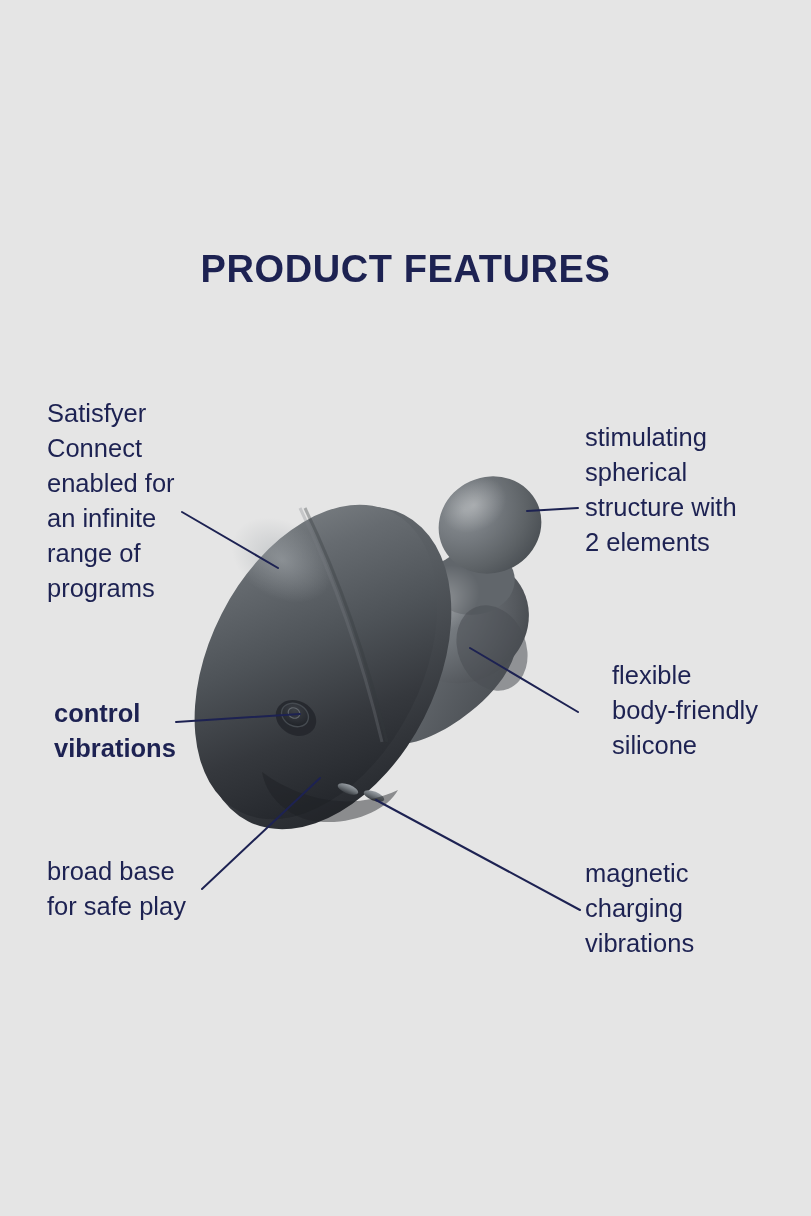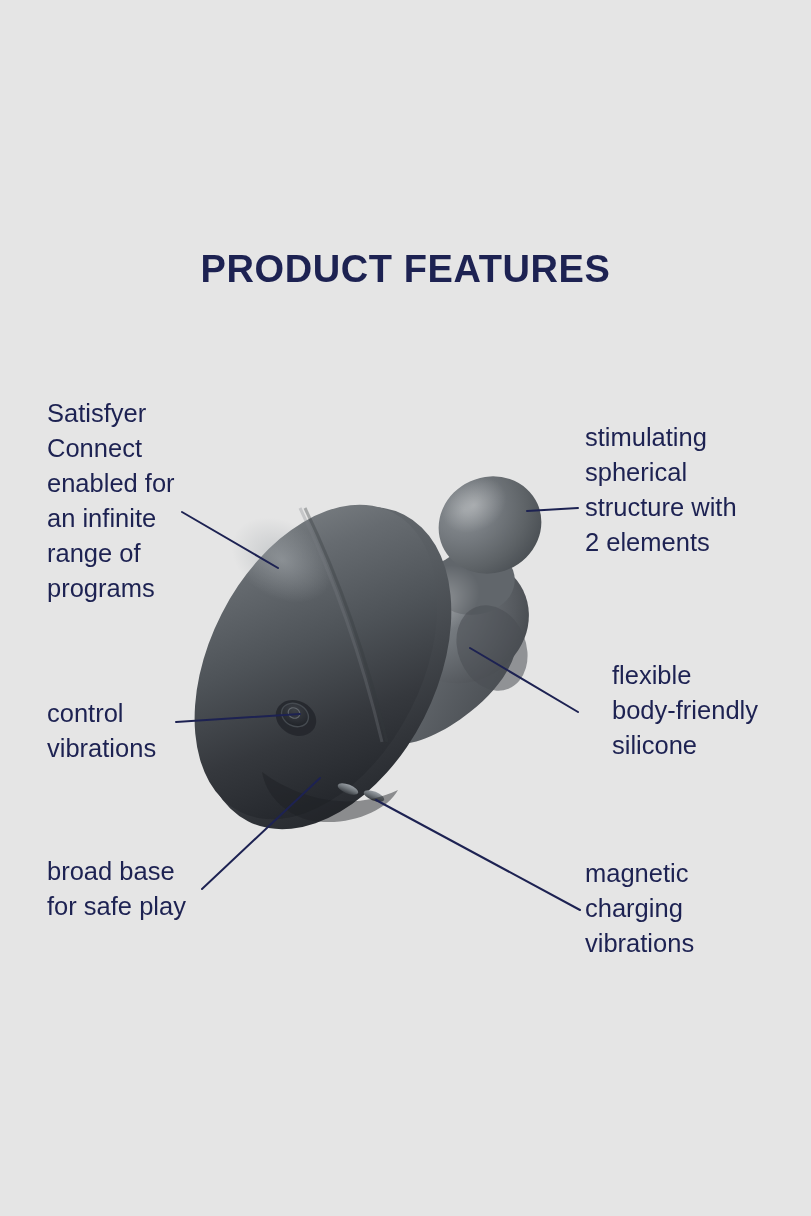--- a/index.html
+++ b/index.html
@@ -38,21 +38,21 @@
     font-size: 25.5px;
     line-height: 35px;
     font-weight: normal;
     font-family: "Liberation Sans", sans-serif;
     white-space: pre-line;
   }
   .label.left  { text-align: left; }
   .label.right { text-align: left; }
 
   #lbl-connect   { left: 47px;  top: 396px; width: 215px; }
-  #lbl-control   { left: 47px;  top: 696px; width: 215px; }
+  #lbl-control   { left: 54px;  top: 696px; width: 215px; font-weight: bold; }
   #lbl-base      { left: 47px;  top: 854px; width: 240px; }
   #lbl-spherical { left: 585px; top: 420px; width: 225px; }
   #lbl-silicone  { left: 612px; top: 658px; width: 225px; }
   #lbl-magnetic  { left: 585px; top: 856px; width: 225px; }
 
   svg.art {
     position: absolute;
     left: 0;
     top: 0;
     width: 811px;

